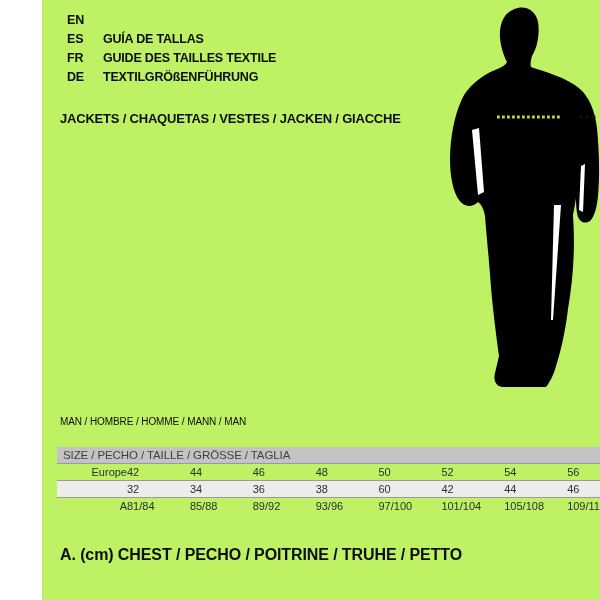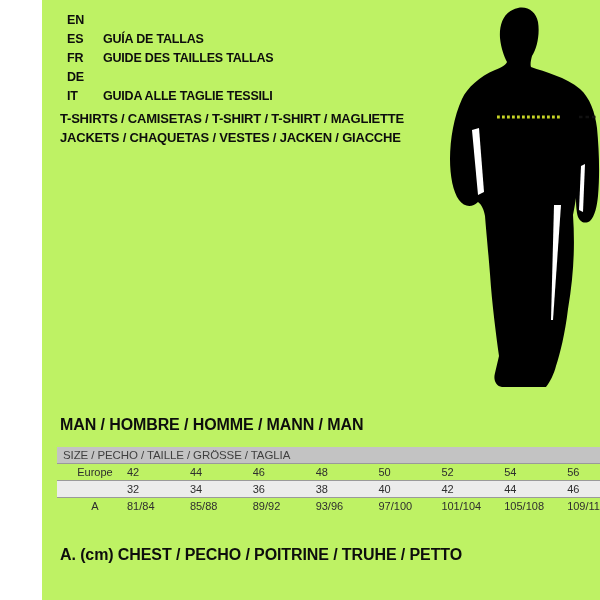--- a/index.html
+++ b/index.html
@@ -11,30 +11,30 @@
   .lang-row{display:flex;height:19px;align-items:center;}
   .lang-code{width:36px;flex:0 0 36px;}
   
   .products{position:absolute;left:18px;top:109px;font-weight:700;font-size:13px;
             line-height:19px;letter-spacing:-0.2px;color:#0d0d0d;}
   
   .figure-wrap{position:absolute;left:398px;top:4px;width:200px;height:392px;}
   .figure-wrap svg{display:block;}
   .a-label{position:absolute;left:161px;top:105px;font-size:13px;font-weight:400;color:#111;}
   
-  .man-title{position:absolute;left:18px;top:416px;font-weight:700;font-size:16px;
+  .man-title{position:absolute;left:18px;top:416px;font-weight:400;font-size:10px;
              letter-spacing:-0.1px;color:#0d0d0d;}
   
   .size-table{position:absolute;left:15px;top:447px;width:573px;border-collapse:collapse;
               table-layout:fixed;font-size:11px;color:#2e2e2e;}
   .size-table th{background:#c3c3c3;text-align:left;font-weight:400;color:#3f3f3f;
                  font-size:11.5px;height:16px;padding:0 0 0 6px;
                  border-bottom:1px solid #9a9a9a;letter-spacing:-0.1px;}
   .size-table td{height:16px;font-weight:400;padding:0;}
-  .size-table td.rowlabel{text-align:center;padding-left:6px;}
+  .size-table td.rowlabel{text-align:right;padding-left:6px;}
   .size-table col.lab{width:70px;}
   .size-table tr.band{background:#ececec;}
   .size-table tr.b-bottom td{border-bottom:1px solid #9a9a9a;}
   
   .footnote{position:absolute;left:18px;top:546px;font-weight:700;font-size:16px;
             letter-spacing:-0.1px;color:#0d0d0d;}
 </style>
 </head>
 <body>
 
@@ -43,33 +43,29 @@
   <div class="langs">
     <div class="lang-row">
       <span class="lang-code">EN</span>
     </div>
     <div class="lang-row">
       <span class="lang-code">ES</span>
       <span>GUÍA DE TALLAS</span>
     </div>
     <div class="lang-row">
       <span class="lang-code">FR</span>
-      <span>GUIDE DES TAILLES TALLAS</span>
+      <span>GUIDE DES TAILLES TEXTILE</span>
     </div>
     <div class="lang-row">
       <span class="lang-code">DE</span>
-    </div>
-    <div class="lang-row">
-      <span class="lang-code">IT</span>
-      <span>GUIDA ALLE TAGLIE TESSILI</span>
+      <span>TEXTILGRÖßENFÜHRUNG</span>
     </div>
   </div>
 
   <div class="products">
-    <div>T-SHIRTS / CAMISETAS / T-SHIRT / T-SHIRT / MAGLIETTE</div>
     <div>JACKETS / CHAQUETAS / VESTES / JACKEN / GIACCHE</div>
   </div>
 
   <div class="figure-wrap">
     <svg width="190" height="392" viewBox="0 0 190 392">
       <path d="M78,4
            C88,2 96,8 98,18 C100,30 97,44 92,52
            C91,56 90,60 91,63
            C105,68 126,73 140,85
            C150,94 155,108 157,124
@@ -133,21 +129,21 @@
       <td>52</td>
       <td>54</td>
       <td>56</td>
     </tr>
     <tr class="band b-bottom">
       <td class="rowlabel"></td>
       <td>32</td>
       <td>34</td>
       <td>36</td>
       <td>38</td>
-      <td>40</td>
+      <td>60</td>
       <td>42</td>
       <td>44</td>
       <td>46</td>
     </tr>
     <tr>
       <td class="rowlabel">A</td>
       <td>81/84</td>
       <td>85/88</td>
       <td>89/92</td>
       <td>93/96</td>

